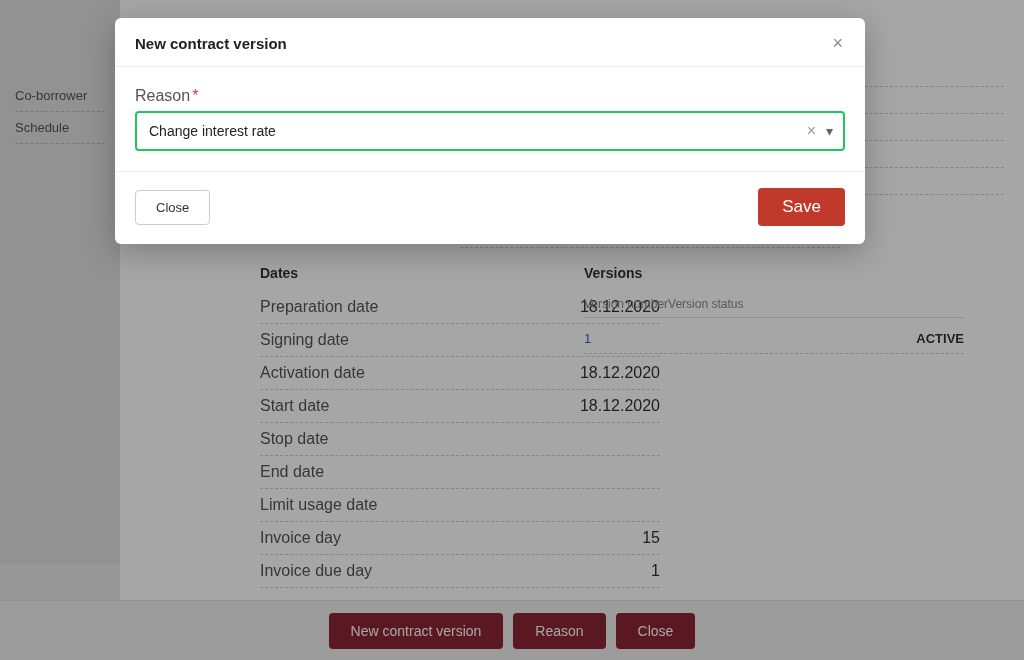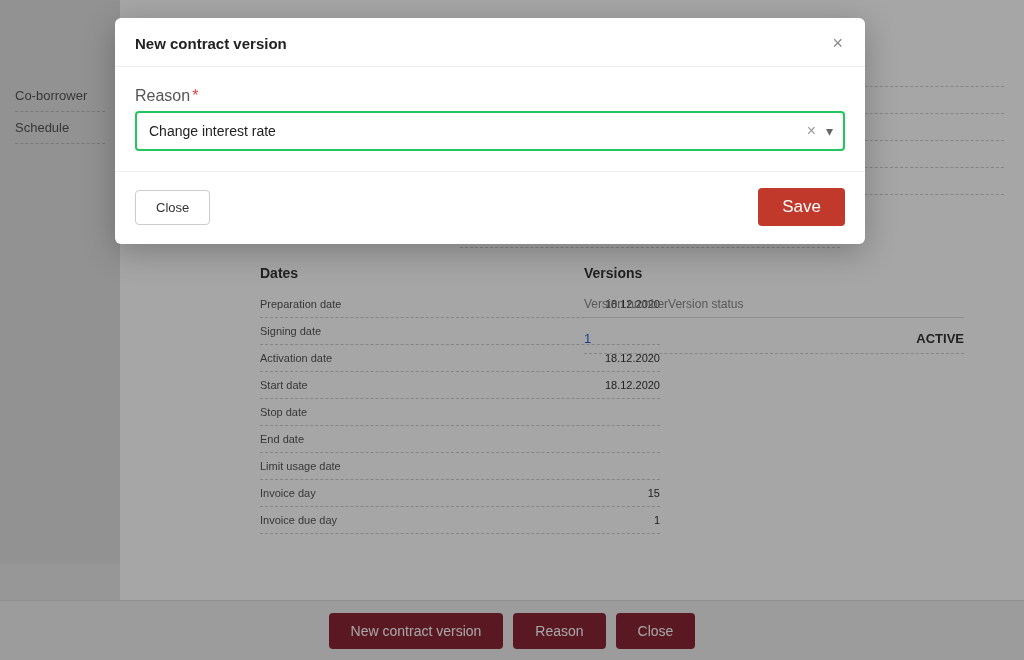--- a/index.html
+++ b/index.html
@@ -83,21 +83,21 @@
       font-weight: 600;
       color: #333;
       margin-bottom: 10px;
     }
 
     .bg-date-row {
       display: flex;
       justify-content: space-between;
       padding: 7px 0;
       border-bottom: 1px dashed #ccc;
-      font-size: 11px;
+      font-size: 16px;
       color: #555;
     }
 
     .bg-date-value {
       color: #333;
     }
 
     
     .bg-versions {
       position: absolute;

